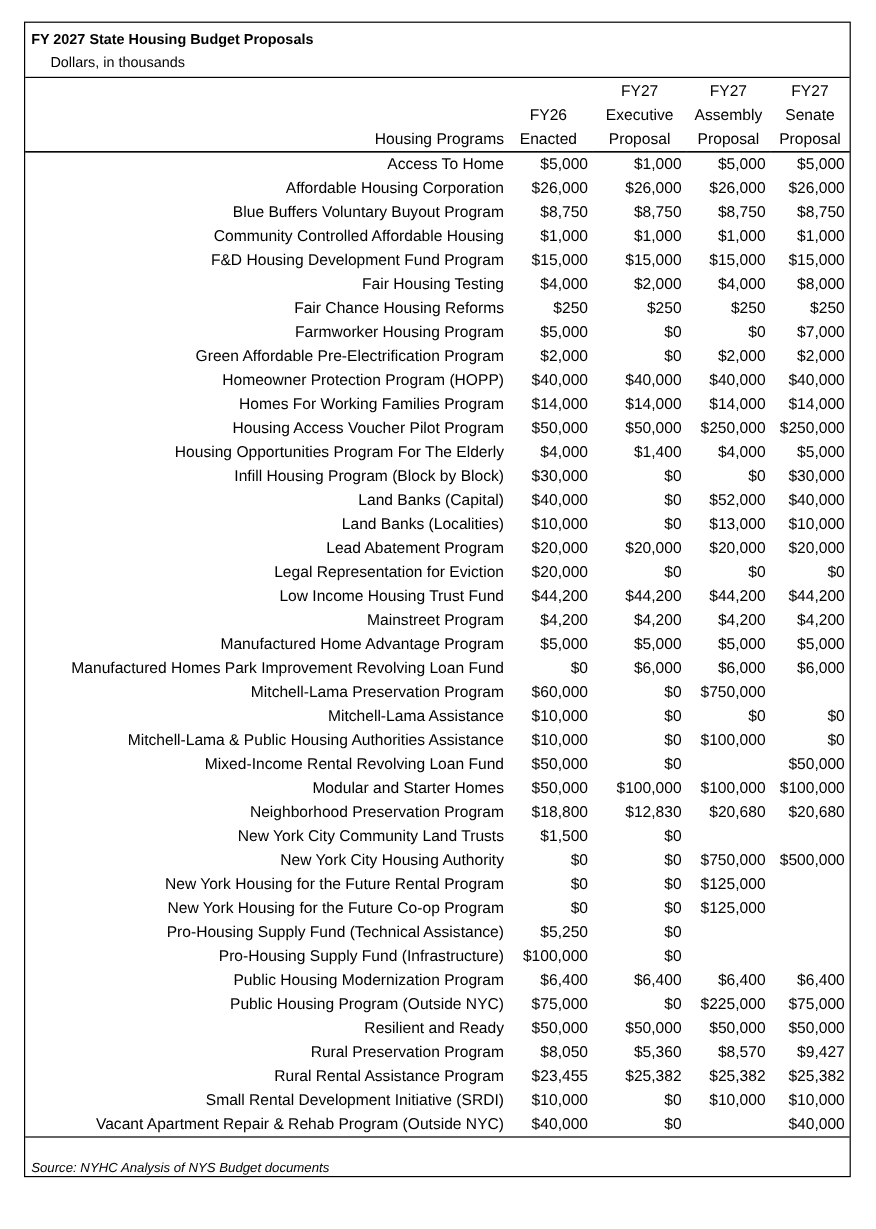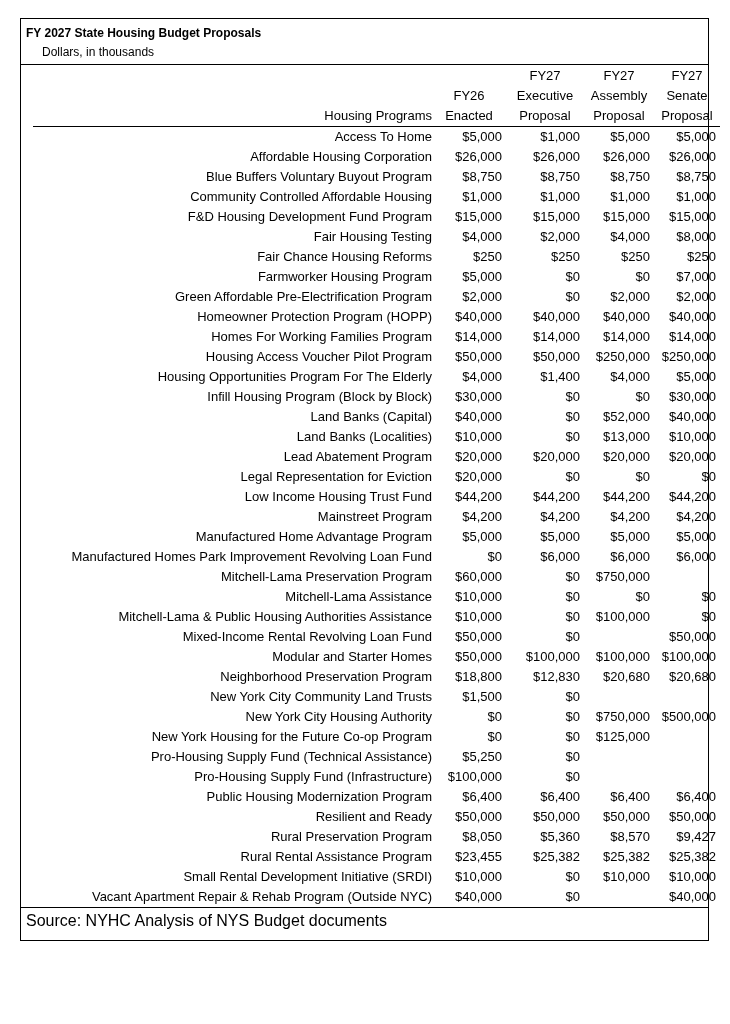--- a/index.html
+++ b/index.html
@@ -33,21 +33,20 @@
   .doc-subtitle {
     font-size: 12px;
     line-height: 17px;
     white-space: nowrap;
     margin-left: 16px;
   }
   table.budget {
     width: 100%;
     border-collapse: collapse;
     table-layout: fixed;
-    margin-left: 12px;
   }
   col.c-prog { width: 399px; }
   col.c-n1 { width: 74px; }
   col.c-n2 { width: 78px; }
   col.c-n3 { width: 70px; }
   col.c-n4 { width: 66px; }
   th, td {
     padding: 0;
     font-size: 13px;
     line-height: 20px;
@@ -68,22 +67,23 @@
   tbody td.prog { text-align: right; padding-left: 4px; }
   tbody td.num { text-align: right; padding-right: 4px; }
   .source-block {
     border-top: 1px solid #000000;
     height: 33px;
     position: relative;
   }
   .source-text {
     position: absolute;
     left: 5px;
-    bottom: 10px;
-    font-size: 16px;
+    bottom: 0;
+    font-size: 11px;
+    font-style: italic;
     white-space: nowrap;
   }
 </style>
 </head>
 <body>
 
 <div class="sheet">
 
   <div class="title-block">
     <div class="doc-title">FY 2027 State Housing Budget Proposals</div>
@@ -326,20 +326,27 @@
           <td class="num"></td>
         </tr>
         <tr>
           <td class="prog">New York City Housing Authority</td>
           <td class="num">$0</td>
           <td class="num">$0</td>
           <td class="num">$750,000</td>
           <td class="num">$500,000</td>
         </tr>
         <tr>
+          <td class="prog">New York Housing for the Future Rental Program</td>
+          <td class="num">$0</td>
+          <td class="num">$0</td>
+          <td class="num">$125,000</td>
+          <td class="num"></td>
+        </tr>
+        <tr>
           <td class="prog">New York Housing for the Future Co-op Program</td>
           <td class="num">$0</td>
           <td class="num">$0</td>
           <td class="num">$125,000</td>
           <td class="num"></td>
         </tr>
         <tr>
           <td class="prog">Pro-Housing Supply Fund (Technical Assistance)</td>
           <td class="num">$5,250</td>
           <td class="num">$0</td>
@@ -354,20 +361,27 @@
           <td class="num"></td>
         </tr>
         <tr>
           <td class="prog">Public Housing Modernization Program</td>
           <td class="num">$6,400</td>
           <td class="num">$6,400</td>
           <td class="num">$6,400</td>
           <td class="num">$6,400</td>
         </tr>
         <tr>
+          <td class="prog">Public Housing Program (Outside NYC)</td>
+          <td class="num">$75,000</td>
+          <td class="num">$0</td>
+          <td class="num">$225,000</td>
+          <td class="num">$75,000</td>
+        </tr>
+        <tr>
           <td class="prog">Resilient and Ready</td>
           <td class="num">$50,000</td>
           <td class="num">$50,000</td>
           <td class="num">$50,000</td>
           <td class="num">$50,000</td>
         </tr>
         <tr>
           <td class="prog">Rural Preservation Program</td>
           <td class="num">$8,050</td>
           <td class="num">$5,360</td>

